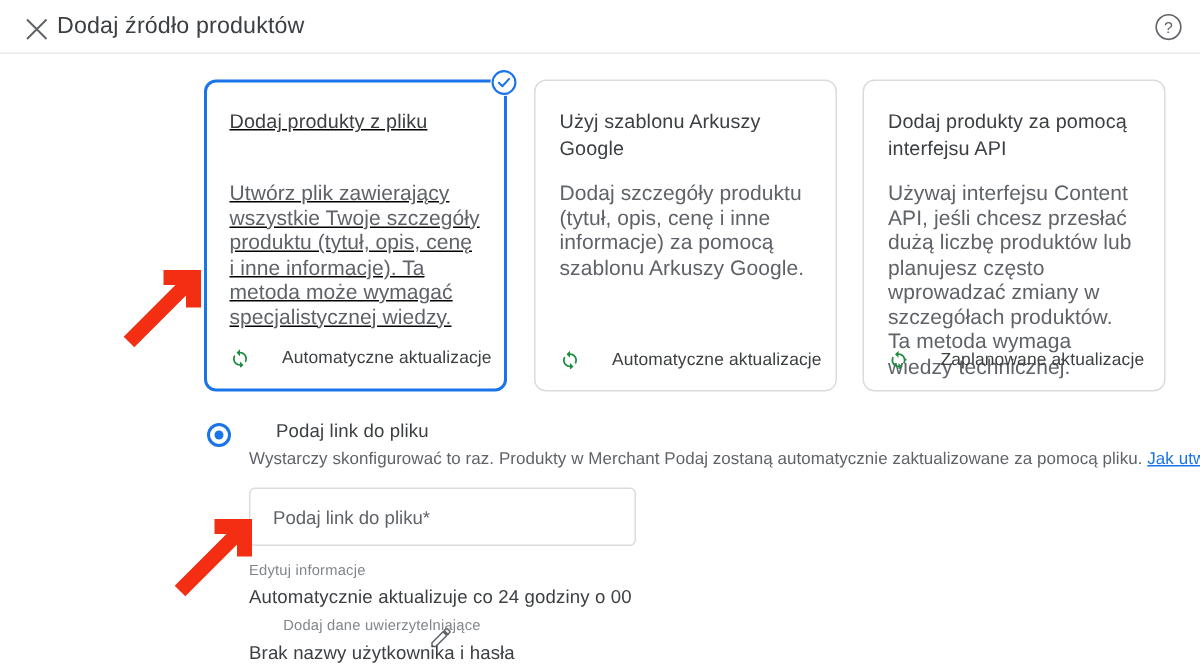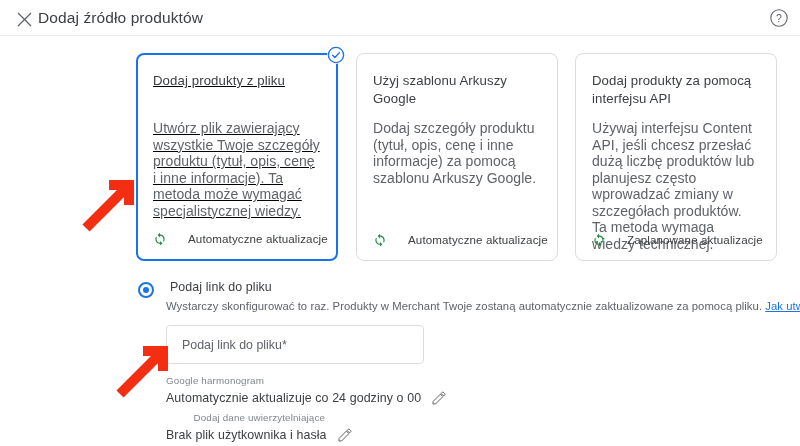--- a/index.html
+++ b/index.html
@@ -131,21 +131,21 @@
   .radio-mark::after {
     content: "";
     position: absolute;
     left: 3px; top: 3px;
     width: 6px; height: 6px;
     border-radius: 50%;
     background: #1a73e8;
   }
   .radio-label {
     position: absolute;
-    left: 34px; top: 0px;
+    left: 48px; top: 0px;
     font-size: 12.4px;
     color: #3c4043;
     letter-spacing: 0.1px;
     cursor: pointer;
   }
   .radio-help {
     position: absolute;
     left: 30px; top: 20px;
     font-size: 11.3px;
     color: #5f6368;
@@ -185,20 +185,21 @@
     font-size: 9.8px;
     color: #80868b;
     letter-spacing: 0.15px;
     line-height: 13px;
   }
   .detail-value-row {
     display: flex;
     align-items: center;
     gap: 10px;
     margin-top: 2px;
+    flex-direction: column;
   }
   .detail-value {
     font-size: 12.4px;
     color: #3c4043;
     letter-spacing: 0.1px;
     line-height: 18px;
     white-space: nowrap;
   }
   .pencil-btn {
     width: 16px; height: 16px;
@@ -277,44 +278,44 @@
         <span class="card-footer-label">Zaplanowane aktualizacje</span>
       </div>
     </div>
 
   </div>
 
   <div class="radio-row">
     <div class="radio-mark"></div>
     <div class="radio-label">Podaj link do pliku</div>
     <div class="radio-help">
-      <span>Wystarczy skonfigurować to raz. Produkty w Merchant Twoje zostaną automatycznie zaktualizowane za pomocą pliku.</span>
+      <span>Wystarczy skonfigurować to raz. Produkty w Merchant Podaj zostaną automatycznie zaktualizowane za pomocą pliku.</span>
       <a class="inline-link">
         <span>Jak utworzyć plik</span></a>
     </div>
   </div>
 
   <input class="link-input" type="text" placeholder="Podaj link do pliku*" value="" style="">
 
   <div class="detail d1">
-    <div class="detail-label">Google harmonogram</div>
+    <div class="detail-label">Edytuj informacje</div>
     <div class="detail-value-row">
       <span class="detail-value">Automatycznie aktualizuje co 24 godziny o 00</span>
       <span class="pencil-btn">
         <svg width="16" height="16" viewBox="0 0 24 24" aria-hidden="true">
           <path d="M3 17.25V21h3.75L17.81 9.94l-3.75-3.75L3 17.25zM20.71 7.04a1 1 0 0 0 0-1.41l-2.34-2.34a1 1 0 0 0-1.41 0l-1.83 1.83 3.75 3.75 1.83-1.83z" fill="none" stroke="#5f6368" stroke-width="1.5" stroke-linejoin="round"></path>
         </svg>
       </span>
     </div>
   </div>
 
   <div class="detail d2">
     <div class="detail-label">Dodaj dane uwierzytelniające</div>
     <div class="detail-value-row">
-      <span class="detail-value">Brak plik użytkownika i hasła</span>
+      <span class="detail-value">Brak nazwy użytkownika i hasła</span>
       <span class="pencil-btn">
         <svg width="16" height="16" viewBox="0 0 24 24" aria-hidden="true">
           <path d="M3 17.25V21h3.75L17.81 9.94l-3.75-3.75L3 17.25zM20.71 7.04a1 1 0 0 0 0-1.41l-2.34-2.34a1 1 0 0 0-1.41 0l-1.83 1.83 3.75 3.75 1.83-1.83z" fill="none" stroke="#5f6368" stroke-width="1.5" stroke-linejoin="round"></path>
         </svg>
       </span>
     </div>
   </div>
 
   <div class="arrow a1">
     <svg width="62" height="62" viewBox="0 0 62 62" aria-hidden="true">

